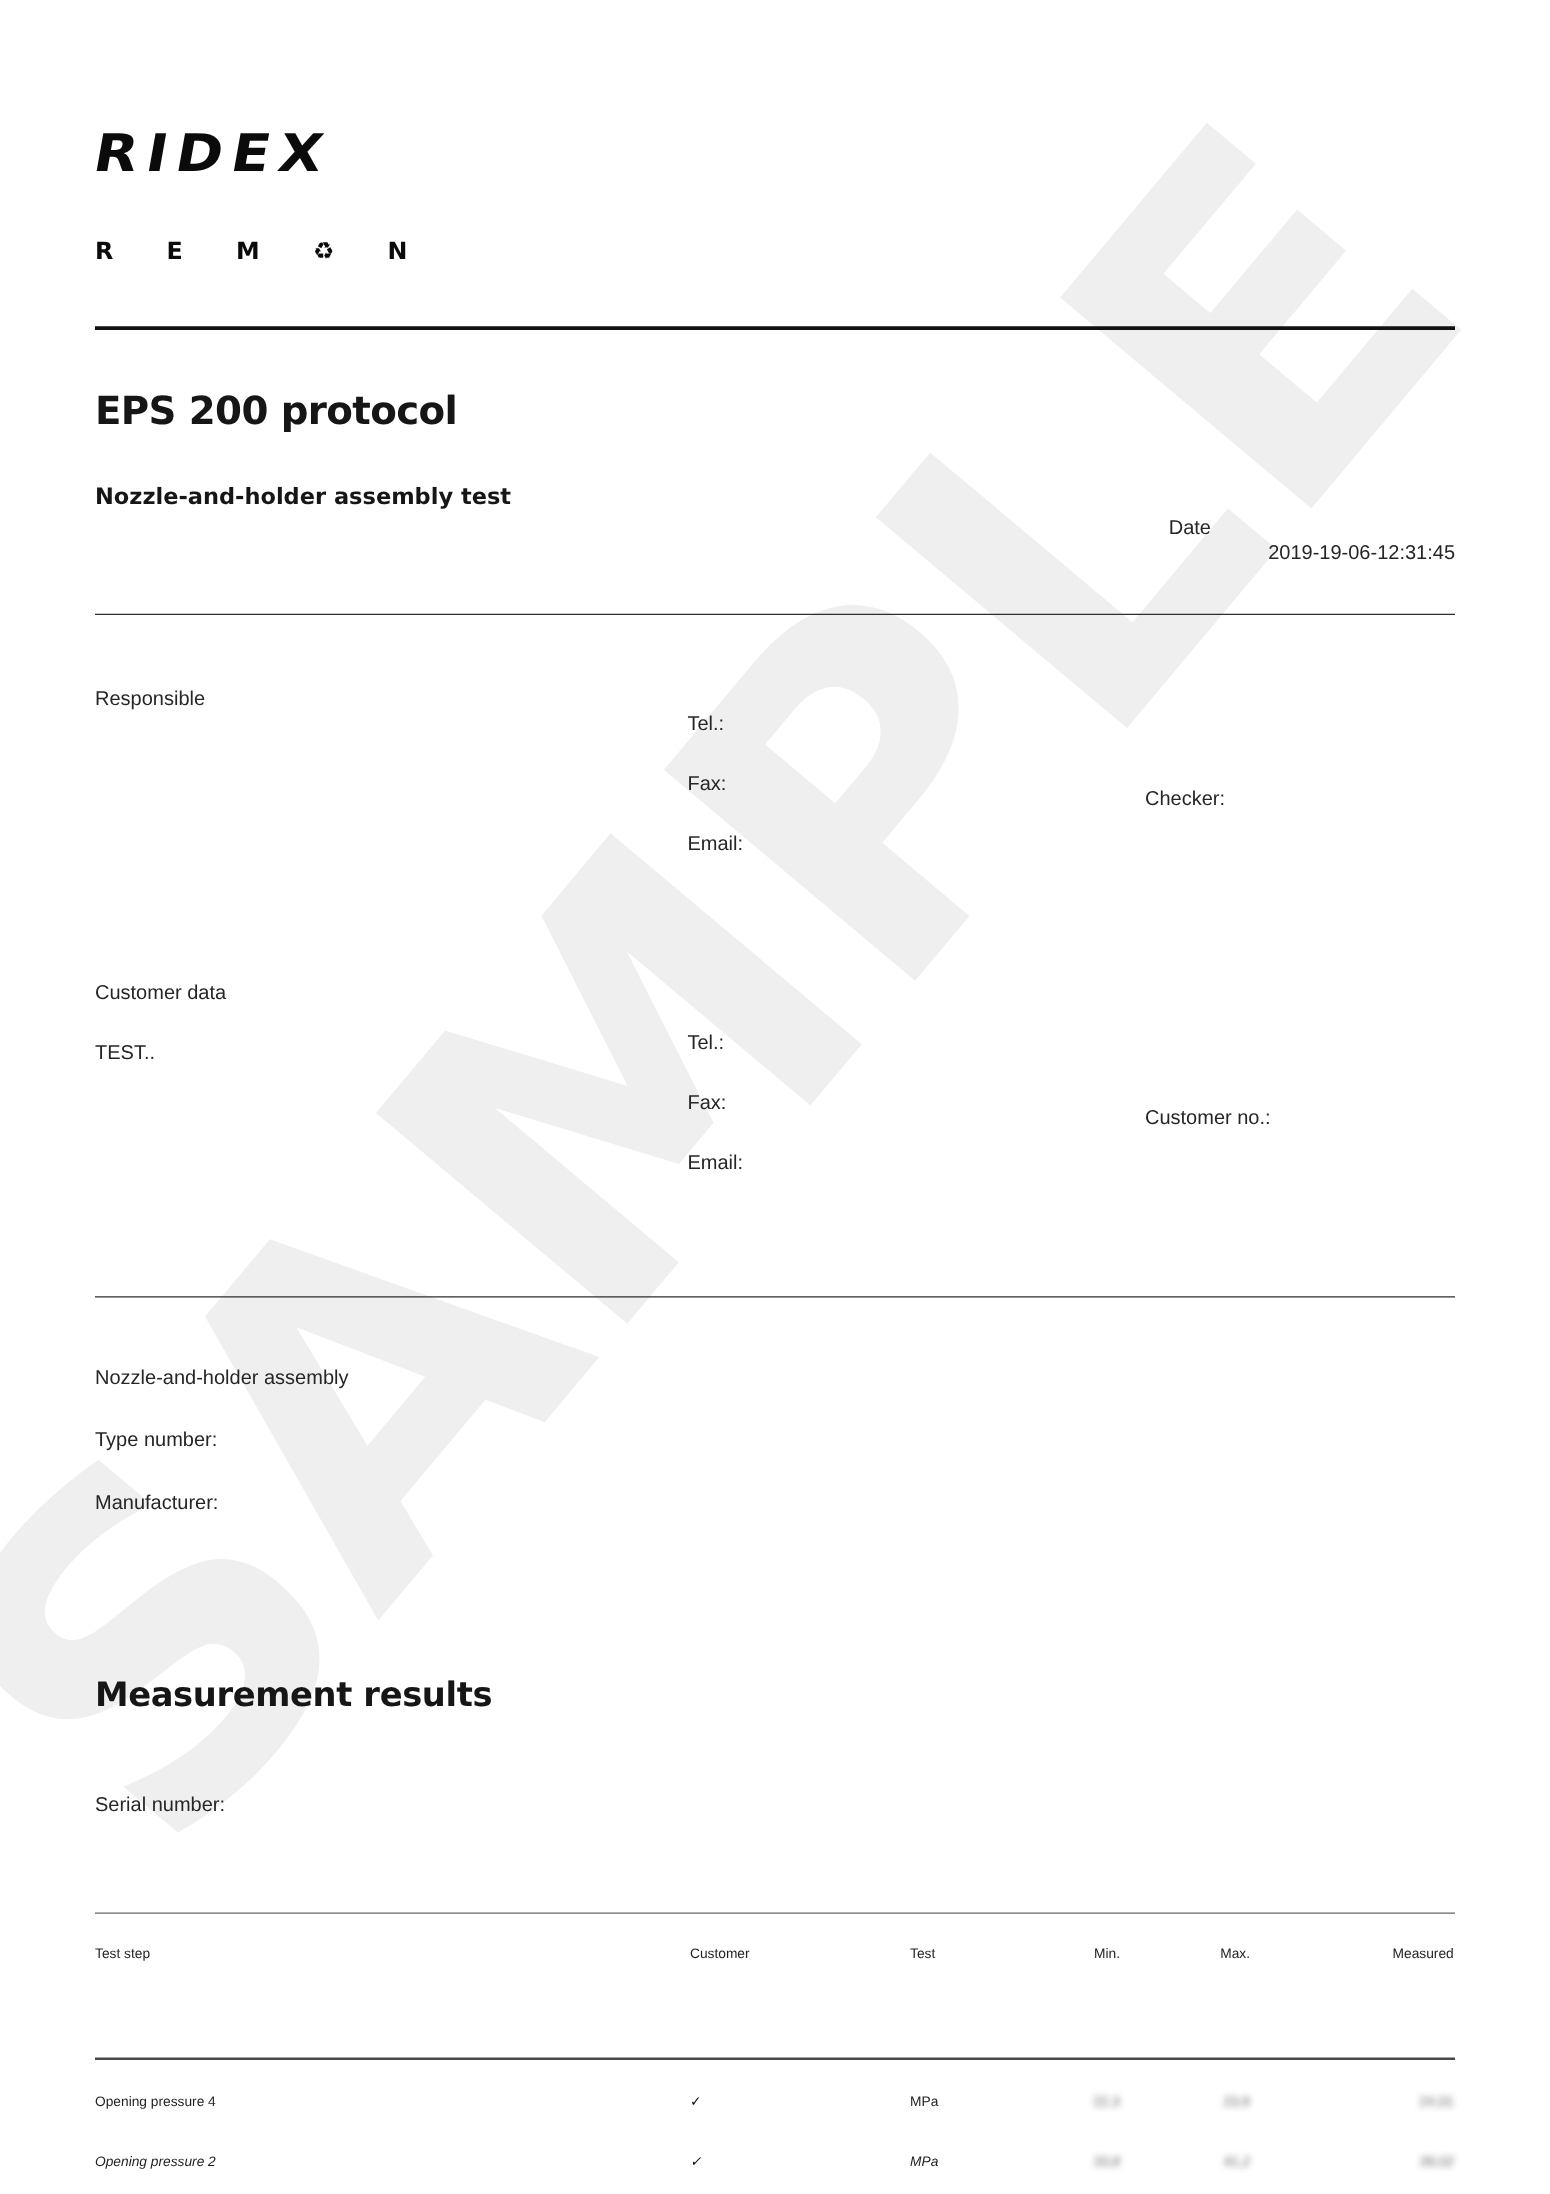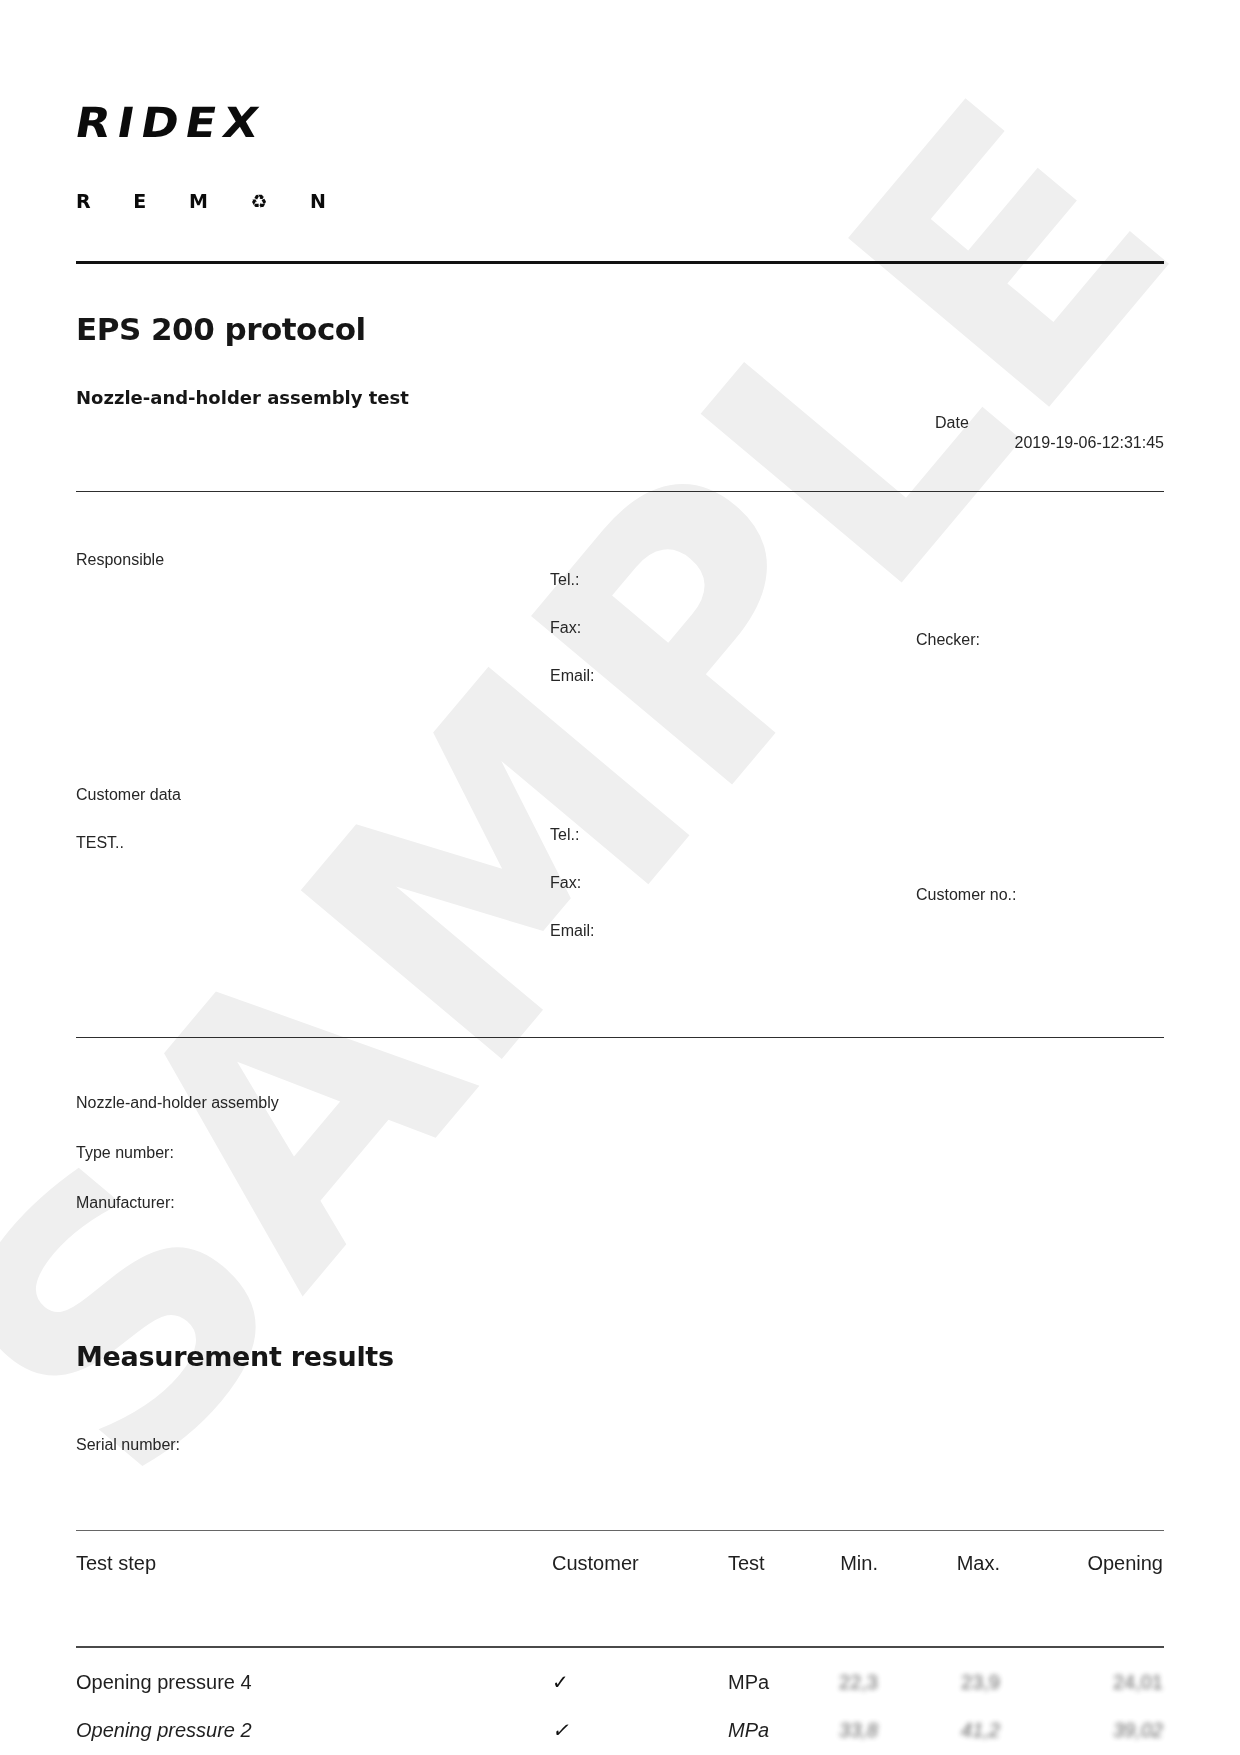--- a/index.html
+++ b/index.html
@@ -44,25 +44,25 @@
   }
   .h-section {
     font-family:"DejaVu Sans", sans-serif; font-weight:bold;
     font-size:27px; line-height:32px; color:#161616; letter-spacing:-0.3px;
   }
   .t16 { font-size:16px; line-height:20px; color:#262626; }
   .check { font-size:17px; color:#111; }
   .blur { filter: blur(2.6px); opacity:0.78; color:#3a3a3a; }
   
   .trow { left:0; width:1240px; height:20px; }
-  .trow > span { position:absolute; top:0; font-size:20px; line-height:20px; white-space:nowrap; }
+  .trow > span { position:absolute; top:0; font-size:11px; line-height:20px; white-space:nowrap; }
   .cell-test { left:76px; }
   .cell-eval { left:552px; }
   .cell-unit { left:728px; }
-  .cell-min  { right:362px; text-align:right; }
+  .cell-min  { right:344px; text-align:right; }
   .cell-max  { right:240px; text-align:left; }
   .cell-meas { right:77px;  text-align:right; }
 </style>
 </head>
 <body>
 
 <div id="page">
 
   <div id="watermark">SAMPLE</div>
 
@@ -107,21 +107,21 @@
   <div class="abs z t16" style="left:76px; top:952px;">Serial number:</div>
 
   <div id="rule-tbl-a" class="abs rule z"></div>
 
   <div class="abs z trow" style="top:1049px;">
     <span class="cell-test">Test step</span>
     <span class="cell-eval">Customer</span>
     <span class="cell-unit">Test</span>
     <span class="cell-min">Min.</span>
     <span class="cell-max">Max.</span>
-    <span class="cell-meas">Opening</span>
+    <span class="cell-meas">Measured</span>
   </div>
 
   <div id="rule-tbl-b" class="abs rule z"></div>
 
   <div class="abs z trow" style="top:1146px;">
     <span class="cell-test">Opening pressure 4</span>
     <span class="cell-eval check">✓</span>
     <span class="cell-unit">MPa</span>
     <span class="cell-min blur">22,3</span>
     <span class="cell-max blur">23,9</span>

